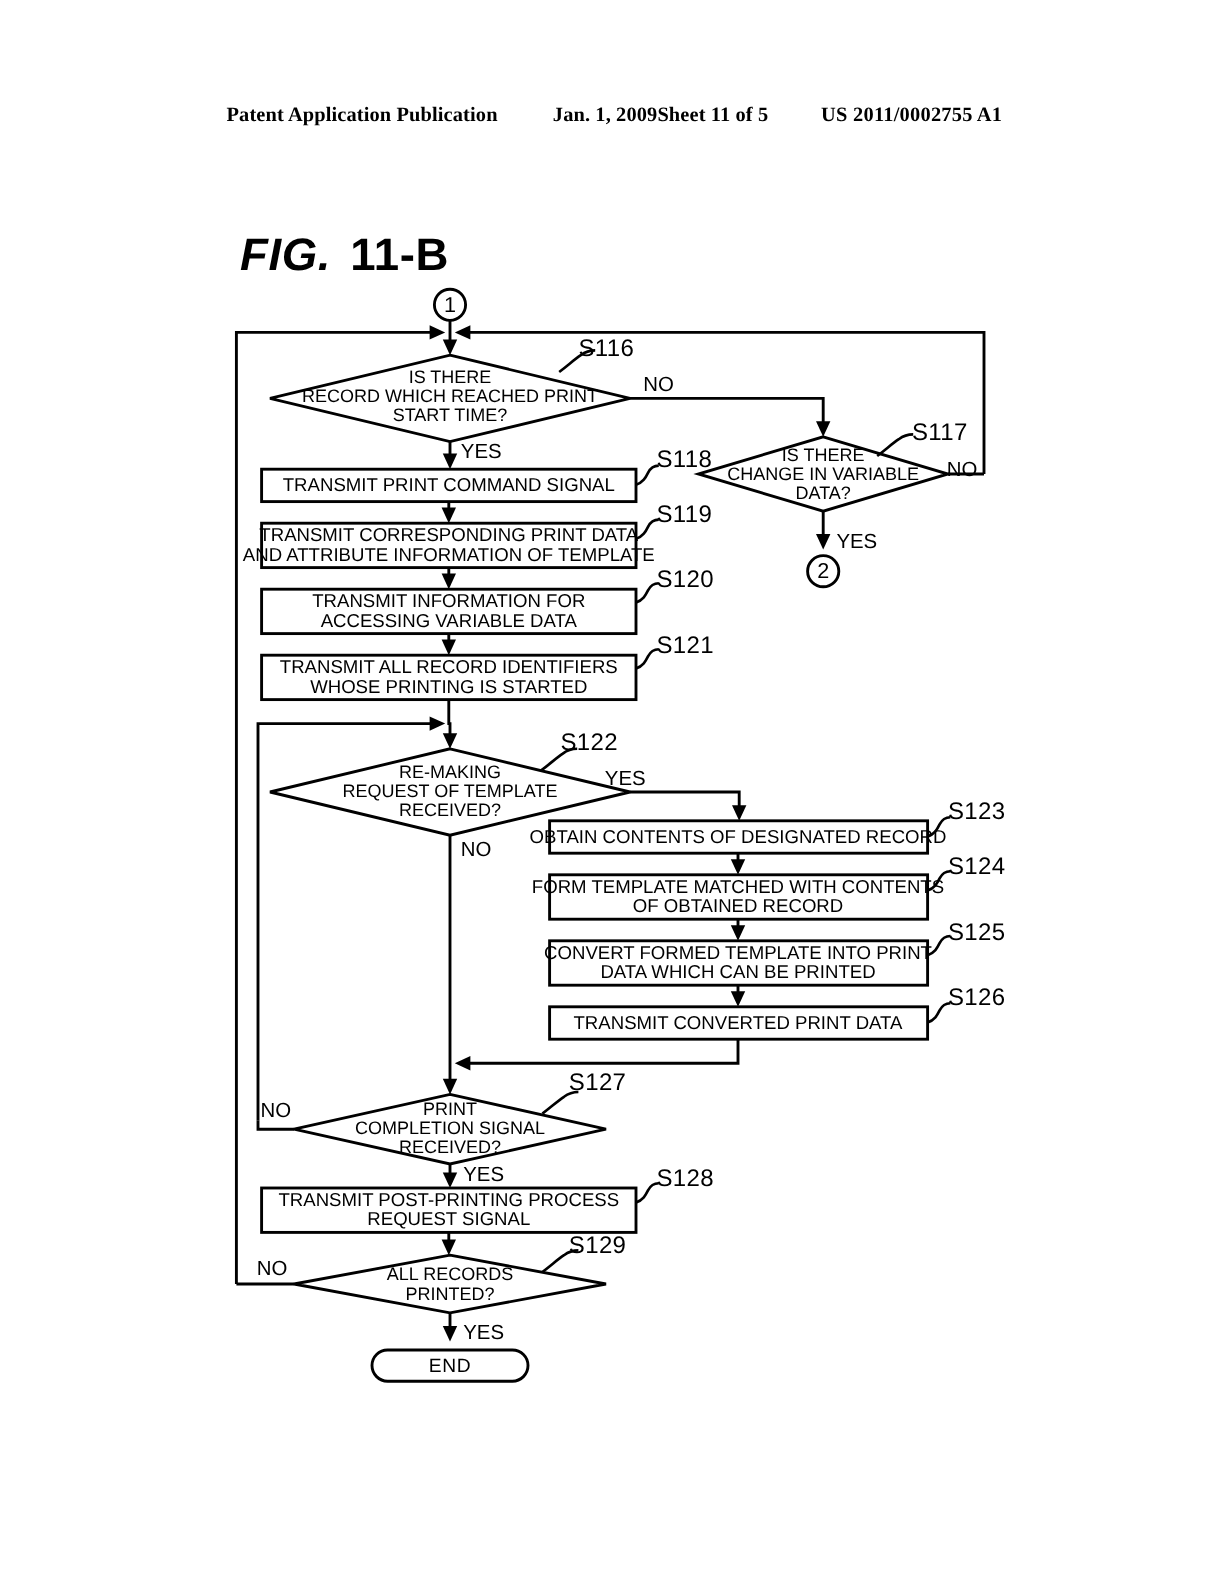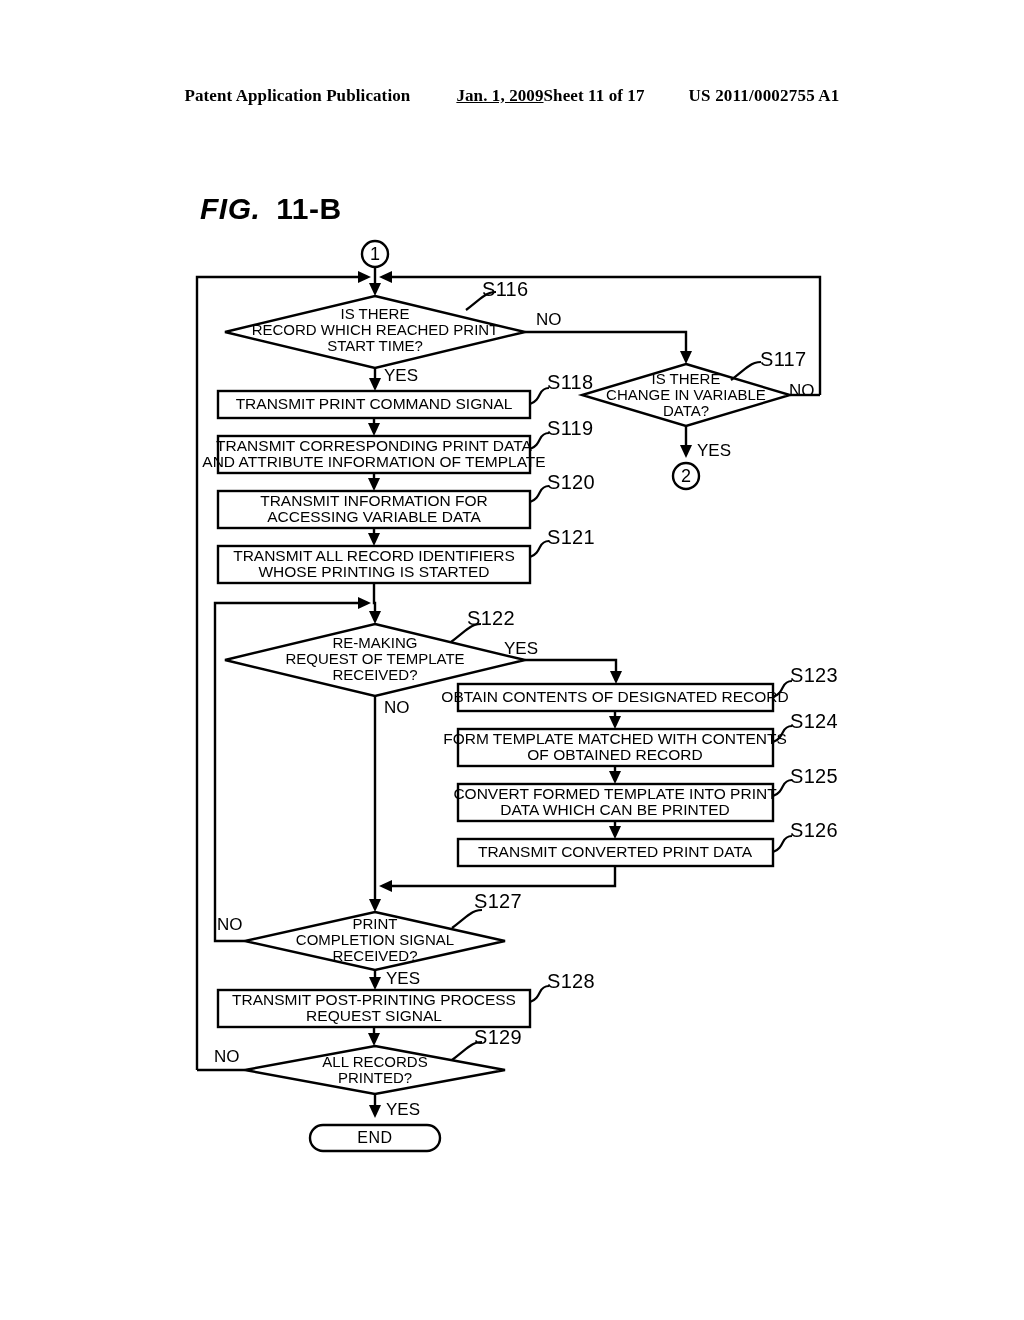--- a/index.html
+++ b/index.html
@@ -27,31 +27,31 @@
     display: flex;
     align-items: baseline;
     justify-content: center;
     font-family: "Liberation Serif", serif;
     font-weight: bold;
     font-size: 17px;
     letter-spacing: 0.1px;
     white-space: nowrap;
   }
   #page-header .hdr-pub { margin-right: 46px; }
-  #page-header .hdr-date { margin-right: 0; text-decoration: underline; }
+  #page-header .hdr-date { margin-right: 0; }
   #page-header .hdr-sheet { margin-right: 44px; }
   #page-header .hdr-num { letter-spacing: 0.2px; }
 
   
   #fig-title {
     position: absolute;
     left: 200px;
     top: 192px;
     font-family: "Liberation Sans", sans-serif;
-    font-size: 30px;
+    font-size: 38px;
     font-weight: bold;
     letter-spacing: 0.5px;
     white-space: nowrap;
   }
   #fig-title .fig-word {
     font-style: italic;
     margin-right: 16px;
   }
 
   
@@ -120,21 +120,21 @@
     dominant-baseline: middle;
     letter-spacing: 0.5px;
   }
 </style>
 </head>
 <body>
 
 <div id="page-header">
   <span class="hdr-pub">Patent Application Publication</span>
   <span class="hdr-date">Jan. 1, 2009</span>
-  <span class="hdr-sheet">Sheet 11 of 17</span>
+  <span class="hdr-sheet">Sheet 11 of 5</span>
   <span class="hdr-num">US 2011/0002755 A1</span>
 </div>
 
 <div id="fig-title">
   <span class="fig-word">FIG.</span><span>11-B</span>
 </div>
 
 <svg id="flowchart" viewBox="0 0 1024 1320">
 
   <circle class="shape" cx="375" cy="254" r="13"></circle>

